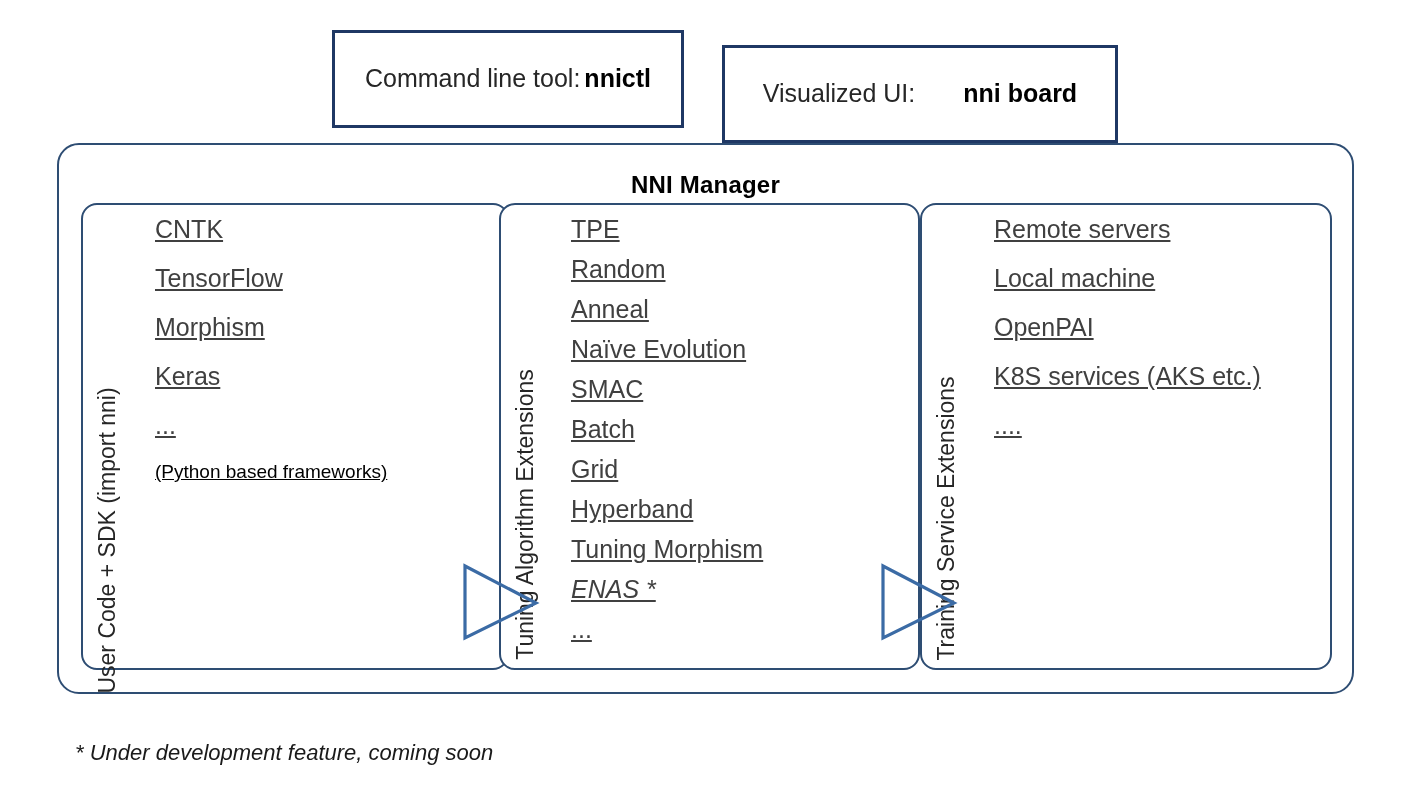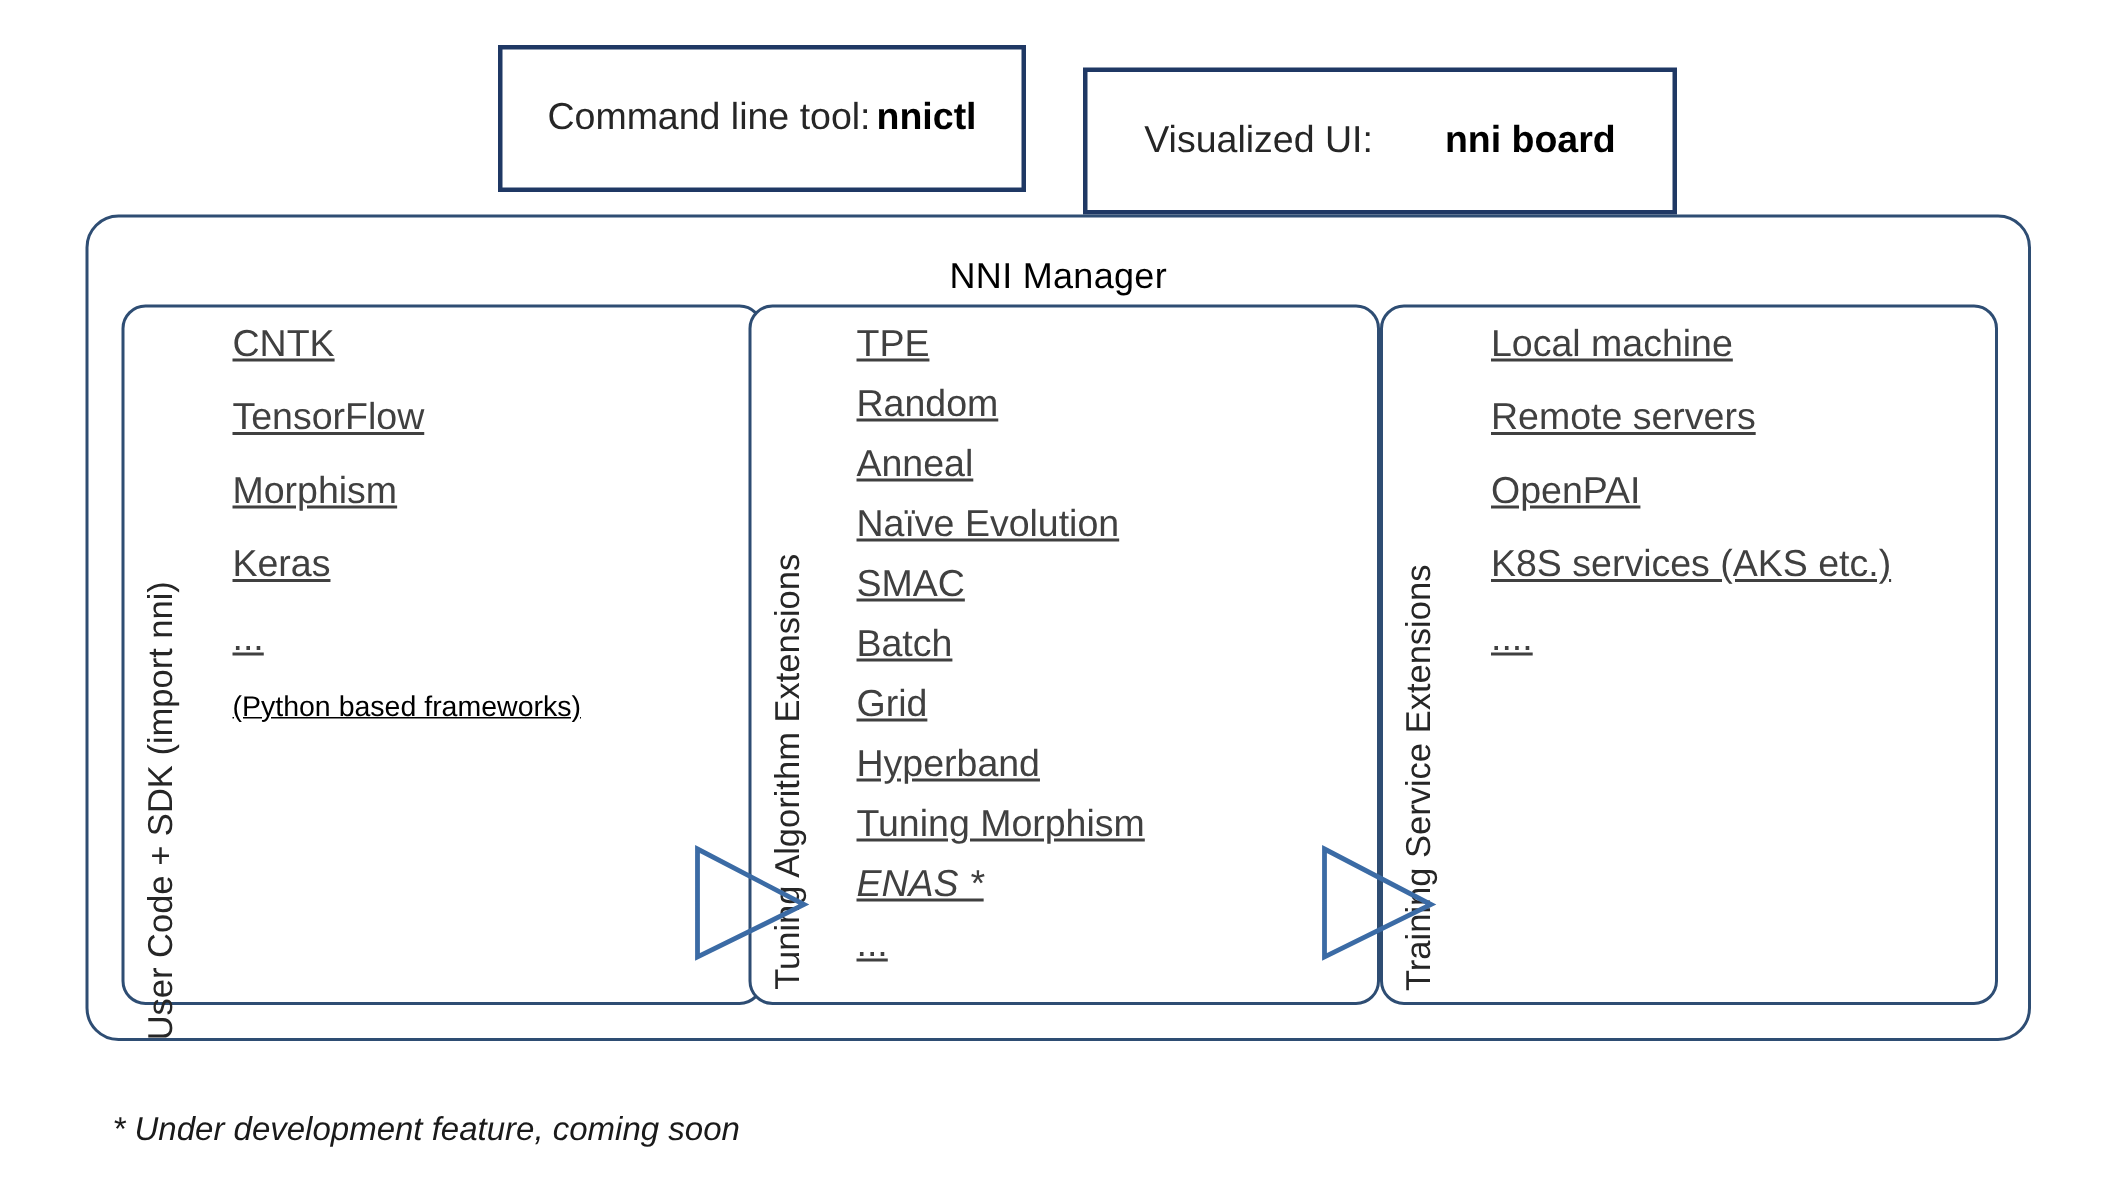--- a/index.html
+++ b/index.html
@@ -55,21 +55,21 @@
     box-sizing: border-box;
     background: #ffffff;
   }
   #nni-manager-title {
     position: absolute;
     left: 0;
     right: 0;
     top: 26px;
     text-align: center;
     font-size: 24px;
-    font-weight: normal;
+    font-weight: bold;
     color: #000000;
     letter-spacing: 0.2px;
   }
 
   
   .panel {
     position: absolute;
     top: 58px;
     height: 467px;
     border: 2.2px solid #2E4D73;
@@ -194,22 +194,22 @@
       <div class="item italic">ENAS *</div>
       <div class="item">...</div>
     </div>
   </div>
 
   <div class="panel" id="panel-service">
     <div class="vlabel" id="vlabel-service">
       <span>Training Service Extensions</span>
     </div>
     <div class="items" id="items-service">
+      <div class="item">Remote servers</div>
       <div class="item">Local machine</div>
-      <div class="item">Remote servers</div>
       <div class="item">OpenPAI</div>
       <div class="item">K8S services (AKS etc.)</div>
       <div class="item">....</div>
     </div>
   </div>
 
 </div>
 
 <svg class="arrow" id="arrow-1" width="78" height="80" viewBox="0 0 78 80">
   <polygon points="3,4 74,41 3,76" fill="none" stroke="#3B6BA5" stroke-width="3.2" stroke-linejoin="miter"></polygon>

